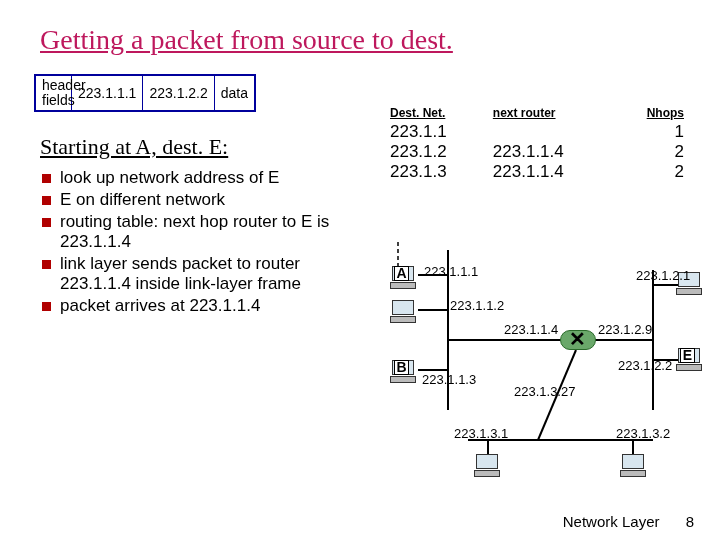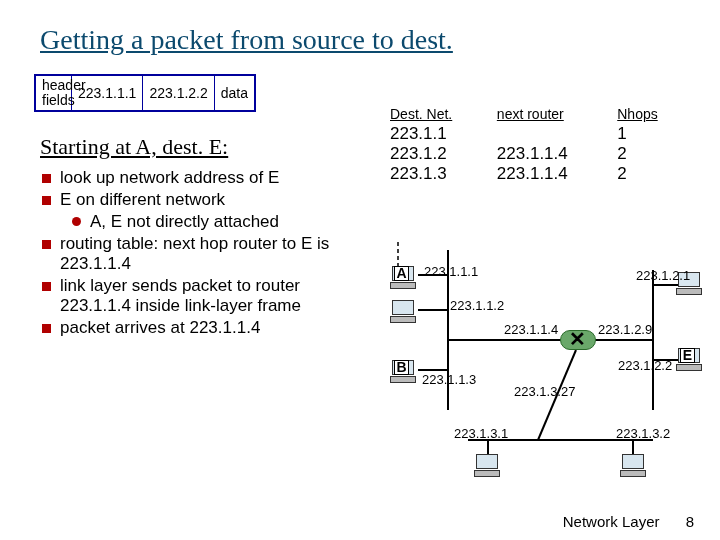--- a/index.html
+++ b/index.html
@@ -1,39 +1,39 @@
 <!DOCTYPE html>
 <html><head>
 <meta charset="utf-8">
 <style>
   * { box-sizing: border-box; margin: 0; padding: 0; }
   body { width: 720px; height: 540px; background: #fff; font-family: Georgia, 'Times New Roman', serif; position: relative; color: #000; }
   .slide { padding: 24px 28px 10px 40px; width: 100%; height: 100%; position: relative; }
-  .title { font-family: 'Comic Sans MS', cursive; font-size: 28px; text-decoration: underline; color: #0c4a6e; font-weight: 400; margin-bottom: 18px; white-space: nowrap; }
+  .title { font-family: 'Comic Sans MS', cursive; font-size: 28px; text-decoration: underline; color: #be185d; font-weight: 400; margin-bottom: 18px; white-space: nowrap; }
 
   .packet-box { border: 2.5px solid #00009c; display: inline-flex; margin-bottom: 10px; margin-left: -6px; }
   .packet-box .cell { border-right: 1.5px solid #00009c; padding: 2px 6px; font-family: Arial, sans-serif; font-size: 14px; line-height: 15px; text-align: center; }
   .packet-box .cell.hdr { width: 36px; text-align: left; }
   .packet-box .cell:last-child { border-right: none; }
   .packet-box .single { display: flex; align-items: center; }
 
   .subhead { font-family: 'Comic Sans MS', cursive; font-size: 22px; text-decoration: underline; margin: 12px 0 8px 0; }
 
   ul.bullets { list-style: none; padding-left: 0; width: 330px; }
   ul.bullets > li { font-family: Arial, sans-serif; font-size: 17px; line-height: 20px; margin-bottom: 2px; position: relative; padding-left: 20px; }
   ul.bullets > li::before { content: ""; position: absolute; left: 2px; top: 6px; width: 9px; height: 9px; background: #b00000; }
   ul.bullets ul { list-style: none; padding-left: 10px; }
   ul.bullets ul li { position: relative; padding-left: 20px; margin-top: 2px; }
   ul.bullets ul li::before { content: ""; position: absolute; left: 2px; top: 5px; width: 9px; height: 9px; border-radius: 50%; background: #b00000; }
 
   .right { position: absolute; left: 390px; top: 106px; width: 320px; }
   table.routing { font-family: Arial, sans-serif; font-size: 17px; border-collapse: collapse; width: 300px; }
-  table.routing th { text-align: left; font-weight: 400; text-decoration: underline; padding: 0 6px 2px 0; font-size: 14px; margin-left: 16px; }
+  table.routing th { text-align: left; font-weight: 700; text-decoration: underline; padding: 0 6px 2px 0; font-size: 12px; margin-left: 16px; }
   table.routing td { padding: 0 6px 0 0; }
-  table.routing td.c, table.routing th.c { text-align: left; }
+  table.routing td.c, table.routing th.c { text-align: right; }
 
   .diagram { position: absolute; left: 378px; top: 240px; width: 330px; height: 240px; font-family: Arial, sans-serif; font-size: 13px; }
   .lbl { position: absolute; white-space: nowrap; }
   .comp { position: absolute; width: 26px; height: 22px; }
   .comp .mon { width: 22px; height: 15px; border: 1.5px solid #333; background: #d8e6ef; position: absolute; left: 2px; top: 0; }
   .comp .base { width: 26px; height: 7px; border: 1px solid #333; background: #bbb; position: absolute; left: 0; top: 16px; }
   .comp .tag { position: absolute; left: 4px; top: 0px; font-weight: 700; font-family: Arial, sans-serif; font-size: 14px; background: #fff; border: 1px solid #000; width: 15px; height: 15px; line-height: 13px; text-align: center; }
   .router { position: absolute; width: 36px; height: 20px; border-radius: 12px; background: #6aa86a; border: 1.5px solid #2a6a2a; }
   .router .x { position: absolute; left: 8px; top: -4px; font-size: 20px; font-weight: 700; color: #000; }
 
@@ -56,23 +56,20 @@
     <div class="cell single">223.1.1.1</div>
     <div class="cell single">223.1.2.2</div>
     <div class="cell single">data</div>
   </div>
 
   <div class="subhead">Starting at A, dest. E:</div>
 
   <ul class="bullets">
     <li>look up network address of E</li>
     <li><span>E on different network</span>
-      <ul>
-        <li>A, E not directly attached</li>
-      </ul>
     </li>
     <li>routing table: next hop router to E is 223.1.1.4</li>
     <li>link layer sends packet to router 223.1.1.4 inside link-layer frame</li>
     <li>packet arrives at 223.1.1.4</li>
   </ul>
 
   <div class="right">
     <table class="routing">
       <tbody>
           <tr>

